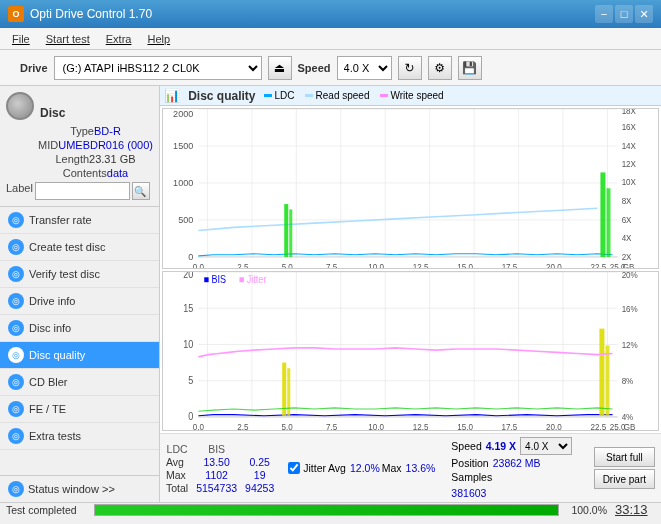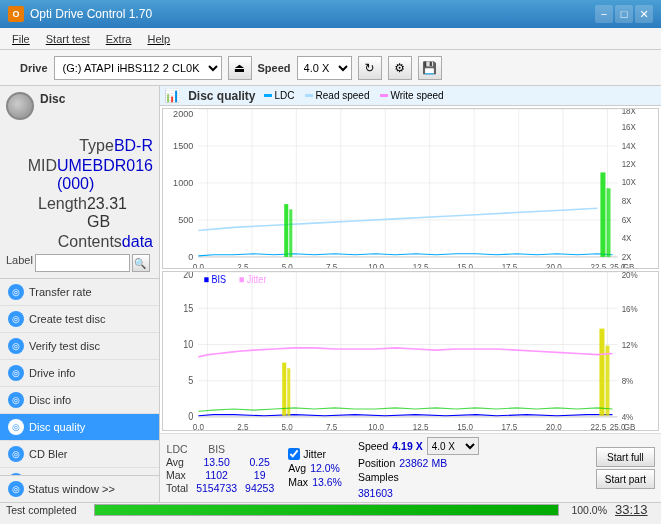--- a/index.html
+++ b/index.html
@@ -12,34 +12,34 @@
     .titlebar-controls { display: flex; gap: 2px; }
     .titlebar-btn { width: 18px; height: 18px; border: none; cursor: pointer; display: flex; align-items: center; justify-content: center; font-size: 11px; background: rgba(255,255,255,0.2); color: white; border-radius: 2px; }
 
     
     .menubar { background: #f5f5f5; border-bottom: 1px solid #ccc; height: 22px; display: flex; align-items: center; padding: 0 4px; text-decoration: underline; }
     .menu-item { padding: 2px 8px; cursor: pointer; font-size: 11px; color: #333; }
 
     
     .toolbar { background: #f5f5f5; border-bottom: 1px solid #ccc; height: 36px; display: flex; align-items: center; padding: 0 20px; gap: 6px; }
     .toolbar-label { font-size: 11px; color: #333; font-weight: 600; }
-    .drive-select { height: 24px; width: 168px; border: 1px solid #aaa; background: white; font-size: 11px; padding: 0 4px; }
+    .drive-select { height: 24px; width: 208px; border: 1px solid #aaa; background: white; font-size: 11px; padding: 0 4px; }
     .toolbar-btn { height: 24px; width: 24px; border: 1px solid #aaa; background: linear-gradient(to bottom, #fff, #e0e0e0); cursor: pointer; display: flex; align-items: center; justify-content: center; font-size: 12px; }
     .speed-select { height: 24px; width: 55px; border: 1px solid #aaa; background: white; font-size: 11px; padding: 0 2px; }
 
     
     .main { display: flex; height: calc(524px - 28px - 22px - 36px - 22px); }
 
     
     .left-panel { width: 160px; background: #f0f0f0; border-right: 1px solid #ccc; display: flex; flex-direction: column; }
     .disc-section { padding: 6px; border-bottom: 1px solid #ccc; }
-    .disc-header { display: flex; align-items: flex-start; gap: 6px; margin-bottom: 16px; }
+    .disc-header { display: flex; align-items: flex-end; gap: 6px; margin-bottom: 4px; }
     .disc-icon { width: 28px; height: 28px; border-radius: 50%; border: 2px solid #888; background: radial-gradient(circle at 40% 40%, #ccc, #888); display: flex; align-items: center; justify-content: center; font-size: 7px; }
     .disc-title { font-size: 12px; font-weight: 600; color: #333; }
-    .disc-row { display: flex; justify-content: flex-end; padding: 1px 0; font-size: 16px; margin-left: 32px; }
+    .disc-row { display: flex; justify-content: center; padding: 1px 0; font-size: 11px; margin-left: 32px; }
     .disc-key { color: #444; }
     .disc-val { color: #0000cc; font-weight: 500; }
     .disc-val-plain { color: #333; }
     .label-row { display: flex; gap: 2px; margin-top: 2px; }
     .label-input { height: 18px; width: 95px; border: 1px solid #aaa; background: white; font-size: 10px; }
     .label-btn { height: 18px; width: 18px; border: 1px solid #aaa; background: linear-gradient(to bottom, #fff, #ddd); cursor: pointer; display: flex; align-items: center; justify-content: center; font-size: 10px; }
 
     
     .nav-items { display: flex; flex-direction: column; flex: 1; overflow: hidden; }
     .nav-item { display: flex; align-items: center; gap: 5px; padding: 5px 8px; cursor: pointer; color: #333; font-size: 11px; border-bottom: 1px solid #e0e0e0; }
@@ -361,21 +361,21 @@
         <span class="val">13.50</span>
         <span class="val">0.25</span>
         <span class="lbl">Max</span>
         <span class="val">1102</span>
         <span class="val">19</span>
         <span class="lbl">Total</span>
         <span class="val">5154733</span>
         <span class="val">94253</span>
       </div>
 
-      <div style="display:flex;flex-direction:column;gap:2px;margin-left:6px;">
+      <div style="display:flex;flex-direction:row;gap:2px;margin-left:6px;">
         <div class="jitter-check">
           <input type="checkbox" checked="" style="width: 12px; height: 12px;">
           <span>Jitter</span>
         </div>
         <div style="display:flex;gap:4px;">
           <span>Avg</span>
           <span style="color:#0000cc;">12.0%</span>
         </div>
         <div style="display:flex;gap:4px;">
           <span>Max</span>
@@ -396,21 +396,21 @@
           <span style="color:#0000cc;">23862 MB</span>
         </div>
         <div style="display:flex;gap:4px;flex-direction:column;">
           <span>Samples</span>
           <span style="color:#0000cc;">381603</span>
         </div>
       </div>
 
       <div class="start-btns">
         <button class="start-btn">Start full</button>
-        <button class="start-btn">Start part</button>
+        <button class="start-btn">Drive part</button>
       </div>
     </div>
 
   </div>
 </div>
 
 <div class="bottom-bar">
   <span class="status-text">Test completed</span>
   <div class="progress-container">
     <div class="progress-bar" style="width:100%;"></div>

